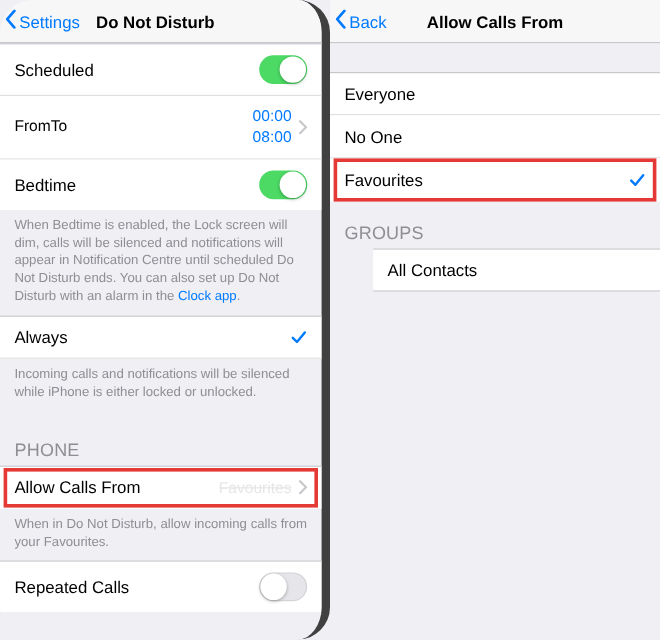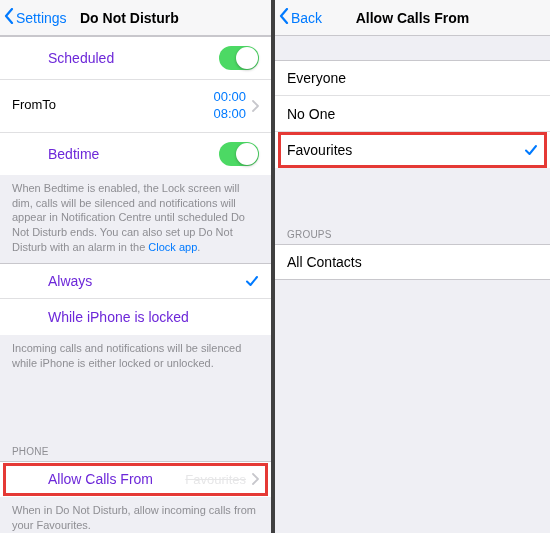--- a/index.html
+++ b/index.html
@@ -11,21 +11,21 @@
       height: 533px;
       overflow: hidden;
     }
     .screen {
       width: 50%;
       height: 100%;
       background: #efeff4;
       overflow: hidden;
       position: relative;
     }
-    .screen.left { border-right: 4px solid #404040; }
+    .screen.left { border-right: 7px solid #404040; border-radius: 27px; }
     .nav-bar {
       height: 36px;
       background: #f7f7f8;
       border-bottom: 1px solid #c8c7cc;
       display: flex;
       align-items: center;
       position: relative;
     }
     .nav-back {
       display: flex;
@@ -52,21 +52,21 @@
       font-size: 14px;
       color: #000;
       display: flex;
       align-items: center;
       justify-content: space-between;
       border-bottom: 1px solid #e0e0e2;
       min-height: 36px;
       position: relative;
     }
     .cell.nb { border-bottom: none; }
-    .cell-left { color: #6d28d9; margin-left: 36px; }
+    .cell-left { color: #000000; }
     .cell-sub {
       display: flex;
       flex-direction: row;
       font-size: 13px;
       line-height: 1.3;
     }
     .cell-right {
       display: flex;
       align-items: center;
       gap: 6px;
@@ -101,26 +101,25 @@
     .switch.on .knob { right: 1px; }
     .switch.off .knob { left: 0; top: 0; }
     .footer-text {
       font-size: 11px;
       color: #8e8e93;
       padding: 6px 12px 8px;
       line-height: 1.35;
     }
     .footer-text .link { color: #007aff; }
     .header-text {
-      font-size: 10px;
+      font-size: 15px;
       color: #8e8e93;
       padding: 24px 12px 4px;
       text-transform: uppercase;
       letter-spacing: 0.2px;
-      margin-top: 43px;
     }
     .check { color: #007aff; display: flex; }
     .check svg { width: 14px; height: 14px; }
     .red-box {
       position: absolute;
       border: 3px solid #e53935;
       pointer-events: none;
     }
     .allow-value {
       color: #b8b8bc;
@@ -186,23 +185,20 @@
 
   <div class="cell sep-top">
     <span class="cell-left">Always</span>
     <span class="check">
       <svg viewBox="0 0 14 14" fill="none">
           <path d="M2 7.5L5.5 11 12 3" stroke="#007aff" stroke-width="2" stroke-linecap="round" stroke-linejoin="round"></path>
         </svg>
     </span>
   </div>
 
-  <div class="cell nb">
-    <span class="cell-left">While iPhone is locked</span>
-  </div>
 
   <div class="footer-text">Incoming calls and notifications will be silenced while iPhone is either locked or unlocked.</div>
 
   <div class="header-text">PHONE</div>
 
   <div class="cell sep-top nb" style="position:relative;">
     <span class="cell-left">Allow Calls From</span>
     <div class="cell-right">
       <span class="allow-value">Favourites</span>
       <span class="chev-right">
@@ -251,16 +247,16 @@
     <span class="check">
       <svg viewBox="0 0 14 14" fill="none">
           <path d="M2 7.5L5.5 11 12 3" stroke="#007aff" stroke-width="2" stroke-linecap="round" stroke-linejoin="round"></path>
         </svg>
     </span>
     <div class="red-box" style="left:3px;right:3px;top:0;bottom:0;"></div>
   </div>
 
   <div class="header-text" style="padding-top:18px;">GROUPS</div>
 
-  <div class="cell sep-top nb" style="border-bottom:1px solid #c8c7cc;">
+  <div class="cell sep-top nb" style="border-bottom:1px solid #c8c7cc;margin-left:36px;">
     <span>All Contacts</span>
   </div>
 </div>
 
 </body></html>

